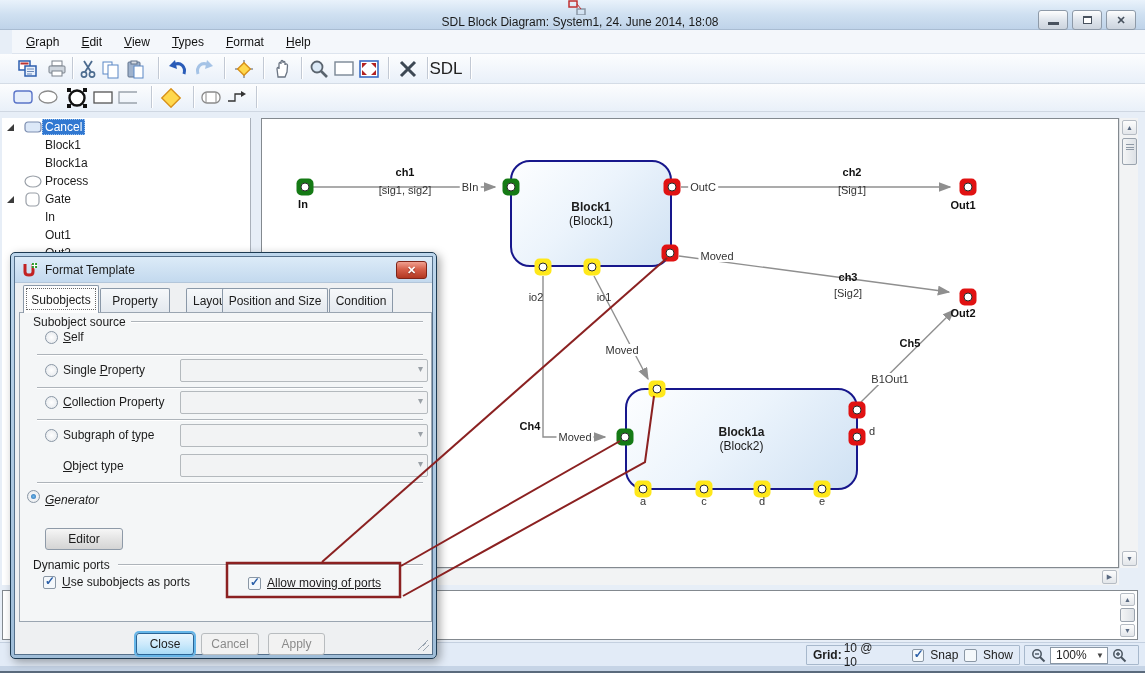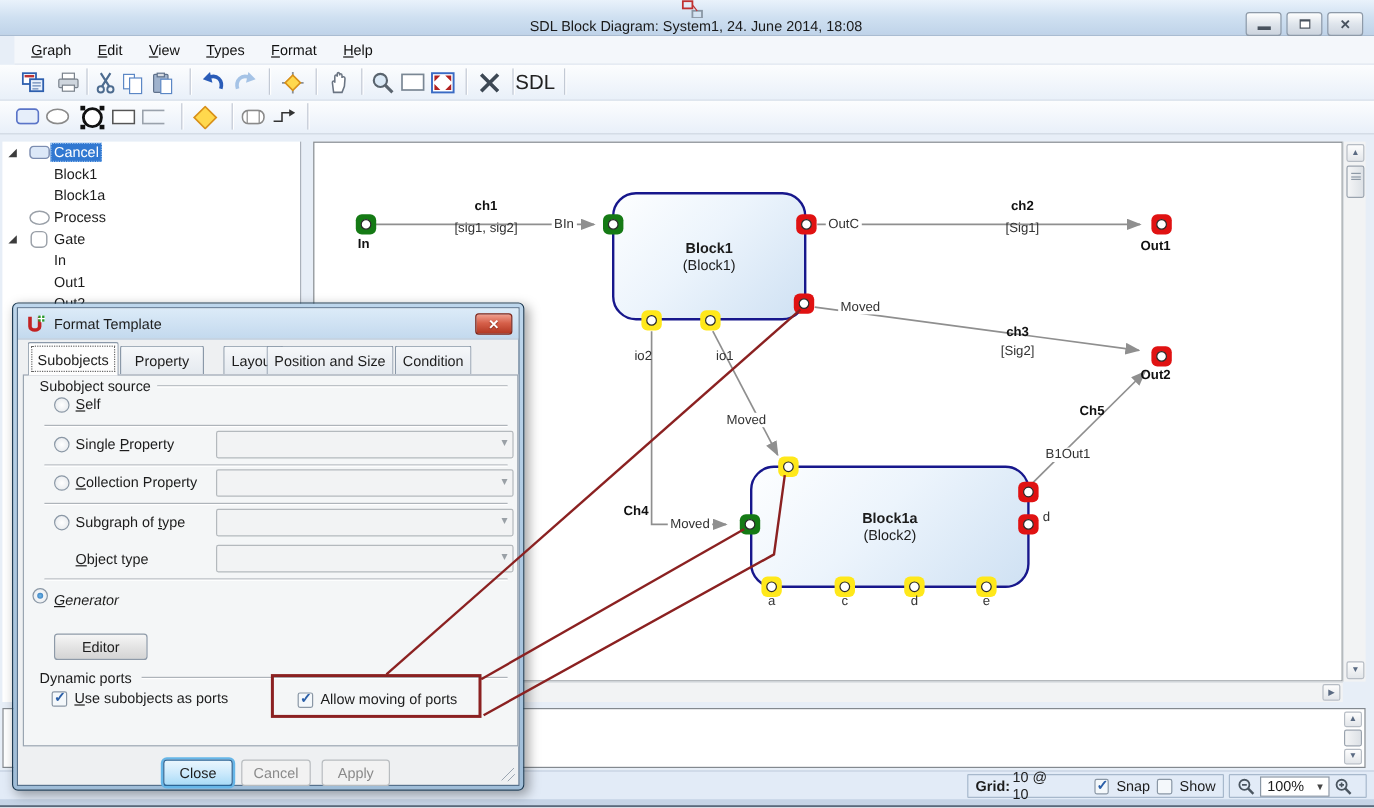--- a/index.html
+++ b/index.html
@@ -543,21 +543,21 @@
           <span>ditor</span>
         </div>
 
       <div class="dlabel" style="left:18px;top:301px;">Dynamic ports</div>
       <div class="grp-line" style="left:103px;top:307px;width:305px;"></div>
 
       <div class="cb on" style="position:absolute;left:28px;top:319px;"></div>
       <div class="dlabel" style="left:47px;top:318px;"><span></span><span class="k">U</span><span>se subobjects as ports</span></div>
 
       <div class="cb on" style="position:absolute;left:233px;top:320px;"></div>
-      <div class="dlabel" style="left:252px;top:319px;">Allow moving of ports</div>
+      <div class="dlabel" style="left:252px;top:319px;text-decoration:underline;">Allow moving of ports</div>
 
       <div class="btn default" style="left:121px;top:376px;width:58px;">
           <span></span>
           <span class="k">C</span>
           <span>lose</span>
         </div>
       <div class="btn disabled" style="left:186px;top:376px;width:58px;">
           <span>Cancel</span>
         </div>
       <div class="btn disabled" style="left:253px;top:376px;width:57px;">

